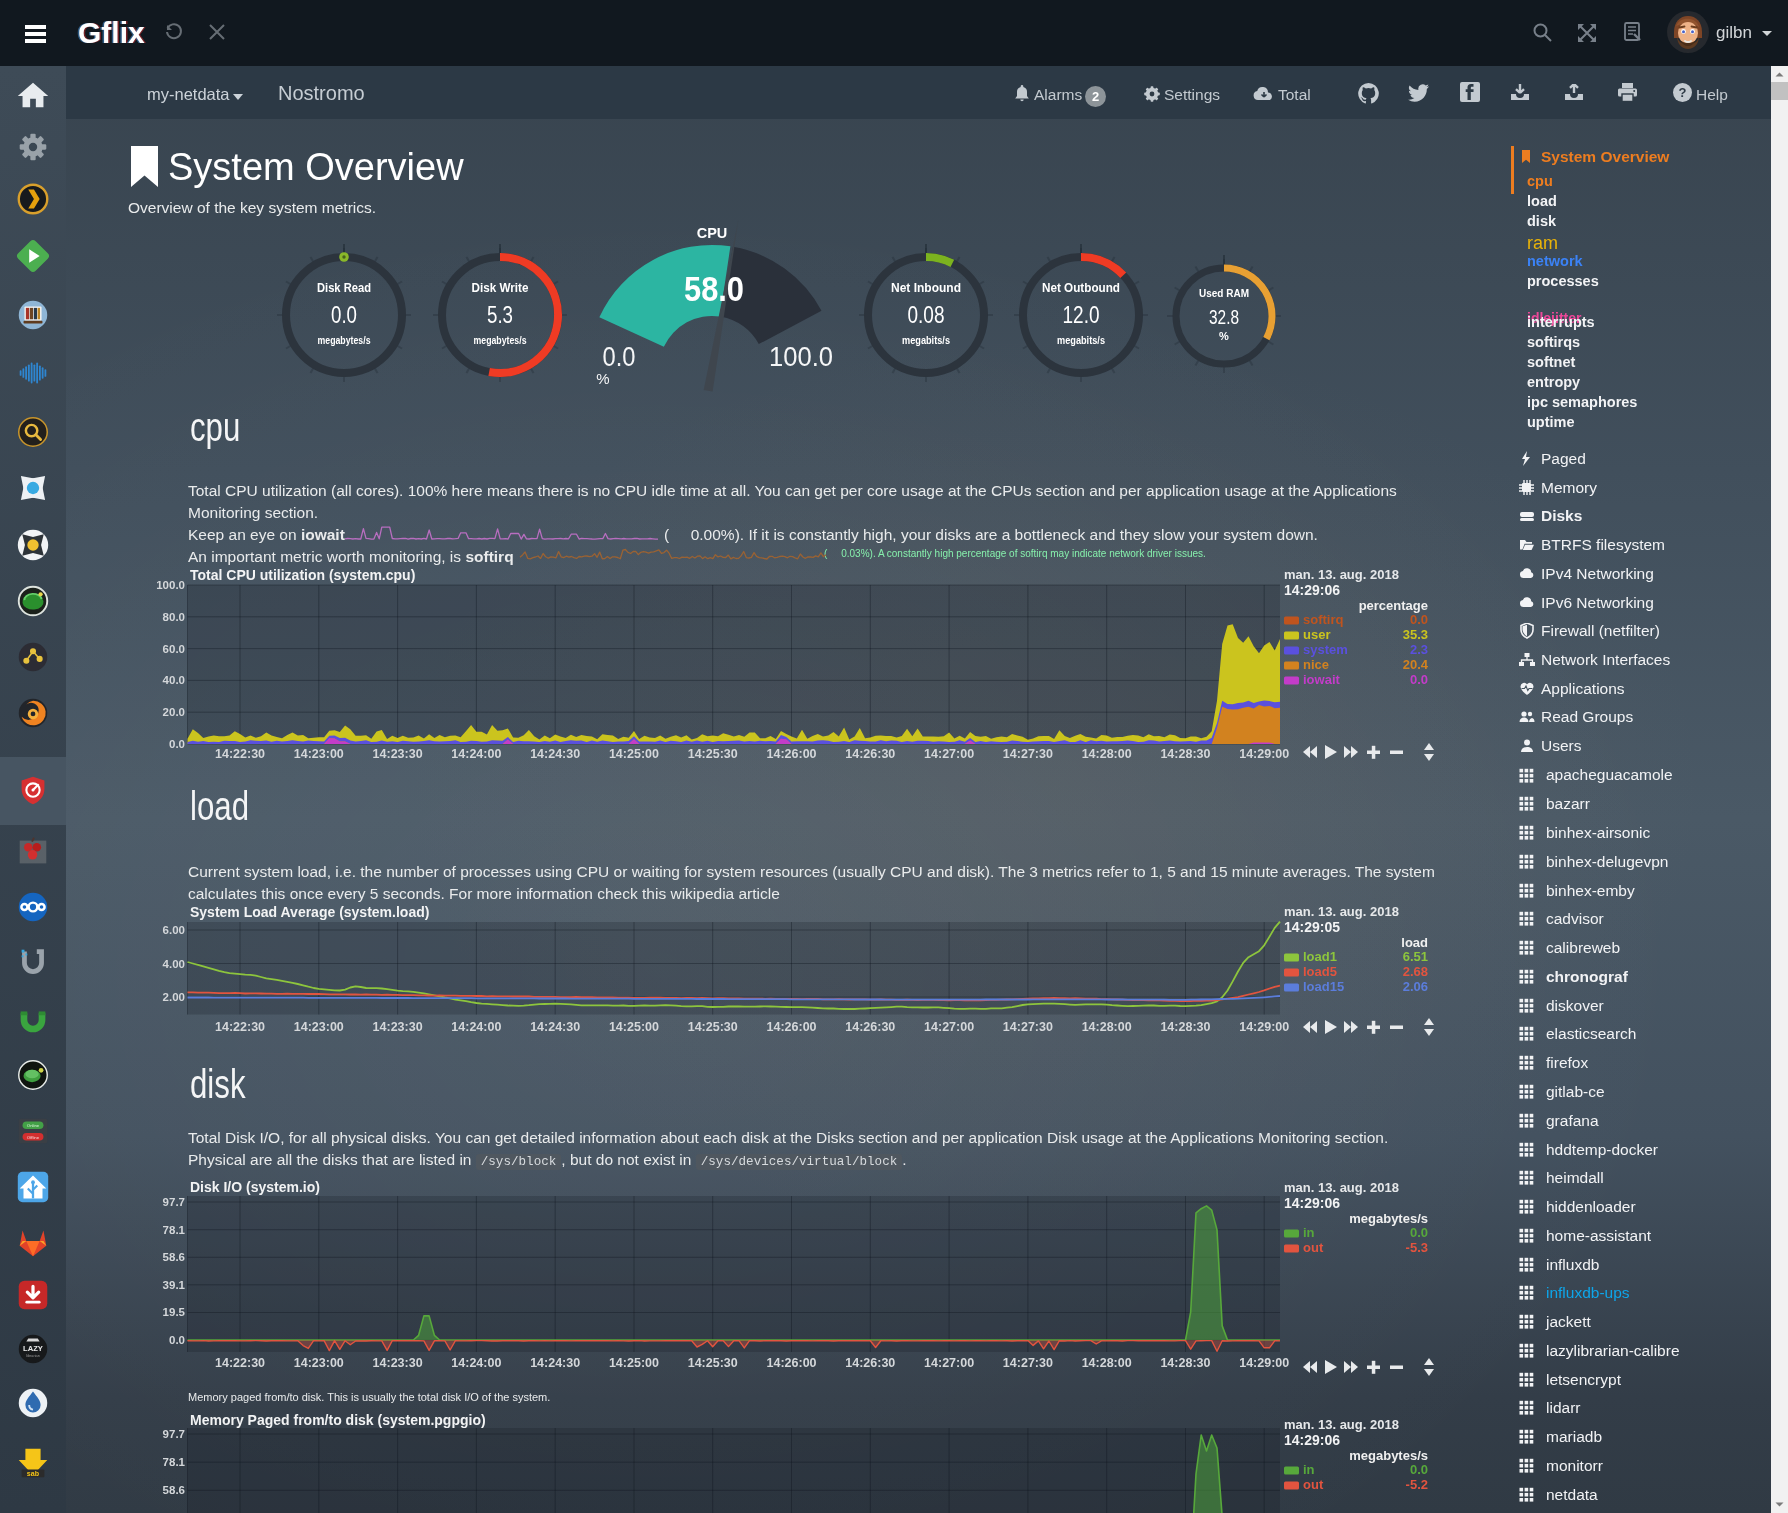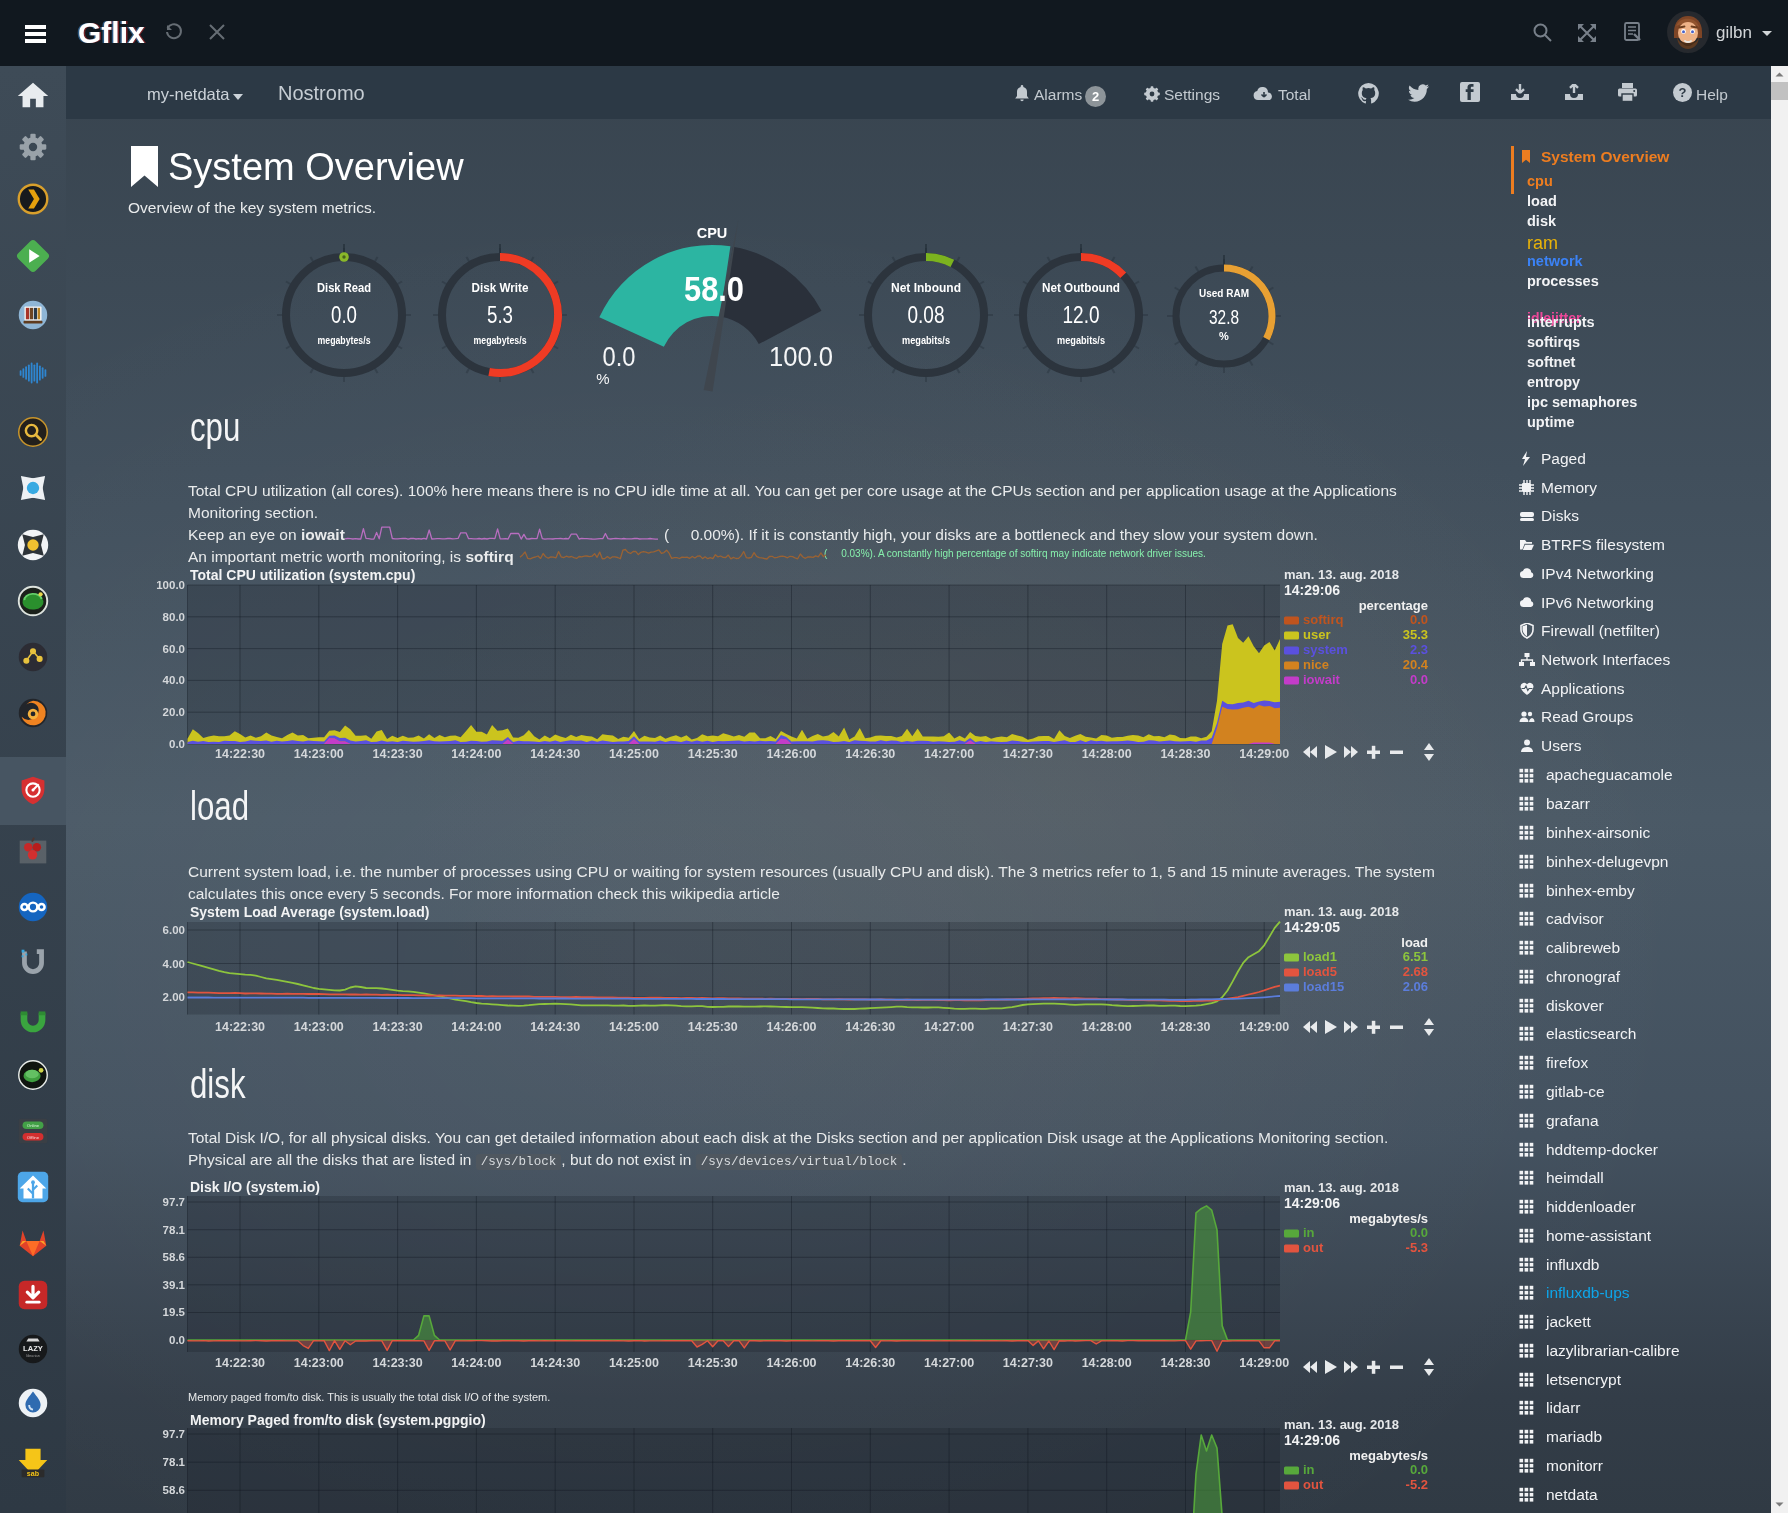--- a/index.html
+++ b/index.html
@@ -690,21 +690,21 @@
 <div style="position:absolute;left:1541px;top:450px;font-size:15.5px;color:#f2f3f5;font-weight:normal;white-space:nowrap">Paged</div>
 <svg width="16" height="16" viewBox="0 0 16 16" style="position:absolute;left:1519px;top:480px">
     <rect x="3" y="3" width="9" height="9" rx="1" fill="#f2f3f5"></rect>
     <path d="M5 0v3M8 0v3M11 0v3M5 12v3M8 12v3M11 12v3M0 5h3M0 8h3M0 11h3M12 5h3M12 8h3M12 11h3" stroke="#f2f3f5" stroke-width="1.4"></path>
   </svg>
 <div style="position:absolute;left:1541px;top:479px;font-size:15.5px;color:#f2f3f5;font-weight:normal;white-space:nowrap">Memory</div>
 <svg width="16" height="16" viewBox="0 0 16 16" style="position:absolute;left:1519px;top:508px">
     <rect x="1" y="4" width="14" height="5" rx="2" fill="#f2f3f5"></rect>
     <rect x="1" y="10" width="14" height="3" rx="1.5" fill="#f2f3f5"></rect>
   </svg>
-<div style="position:absolute;left:1541px;top:507px;font-size:15.5px;color:#f2f3f5;font-weight:normal;white-space:nowrap">Disks</div>
+<div style="position:absolute;left:1541px;top:507px;font-size:15.5px;color:#f2f3f5;font-weight:bold;white-space:nowrap">Disks</div>
 <svg width="16" height="16" viewBox="0 0 16 16" style="position:absolute;left:1519px;top:537px">
     <path d="M1 3h5l1.5 2H13v1.8H5.6L3.4 12.5H1z" fill="#f2f3f5"></path>
     <path d="M6 7.8h9L12.6 13H3.8z" fill="#f2f3f5"></path>
   </svg>
 <div style="position:absolute;left:1541px;top:536px;font-size:15.5px;color:#f2f3f5;font-weight:normal;white-space:nowrap">BTRFS filesystem</div>
 <svg width="16" height="16" viewBox="0 0 16 16" style="position:absolute;left:1519px;top:566px">
     <path d="M4.5 12a3.5 3.5 0 0 1-.6-6.95A4.3 4.3 0 0 1 12.2 6.2 3 3 0 0 1 12 12z" fill="#f2f3f5"></path>
   </svg>
 <div style="position:absolute;left:1541px;top:565px;font-size:15.5px;color:#f2f3f5;font-weight:normal;white-space:nowrap">IPv4 Networking</div>
 <svg width="16" height="16" viewBox="0 0 16 16" style="position:absolute;left:1519px;top:595px">
@@ -828,21 +828,21 @@
     <rect x="0.5" y="0.8" width="3.6" height="3.6" fill="#f2f3f5"></rect>
     <rect x="0.5" y="5.9" width="3.6" height="3.6" fill="#f2f3f5"></rect>
     <rect x="0.5" y="11" width="3.6" height="3.6" fill="#f2f3f5"></rect>
     <rect x="5.6" y="0.8" width="3.6" height="3.6" fill="#f2f3f5"></rect>
     <rect x="5.6" y="5.9" width="3.6" height="3.6" fill="#f2f3f5"></rect>
     <rect x="5.6" y="11" width="3.6" height="3.6" fill="#f2f3f5"></rect>
     <rect x="10.7" y="0.8" width="3.6" height="3.6" fill="#f2f3f5"></rect>
     <rect x="10.7" y="5.9" width="3.6" height="3.6" fill="#f2f3f5"></rect>
     <rect x="10.7" y="11" width="3.6" height="3.6" fill="#f2f3f5"></rect>
   </svg>
-<div style="position:absolute;left:1546px;top:968px;font-size:15.5px;color:#f2f3f5;font-weight:normal;white-space:nowrap">chronograf</div>
+<div style="position:absolute;left:1546px;top:968px;font-size:15.5px;color:#f2f3f5;font-weight:bold;white-space:nowrap">chronograf</div>
 <svg width="16" height="16" viewBox="0 0 16 16" style="position:absolute;left:1519px;top:998px">
     <rect x="0.5" y="0.8" width="3.6" height="3.6" fill="#f2f3f5"></rect>
     <rect x="0.5" y="5.9" width="3.6" height="3.6" fill="#f2f3f5"></rect>
     <rect x="0.5" y="11" width="3.6" height="3.6" fill="#f2f3f5"></rect>
     <rect x="5.6" y="0.8" width="3.6" height="3.6" fill="#f2f3f5"></rect>
     <rect x="5.6" y="5.9" width="3.6" height="3.6" fill="#f2f3f5"></rect>
     <rect x="5.6" y="11" width="3.6" height="3.6" fill="#f2f3f5"></rect>
     <rect x="10.7" y="0.8" width="3.6" height="3.6" fill="#f2f3f5"></rect>
     <rect x="10.7" y="5.9" width="3.6" height="3.6" fill="#f2f3f5"></rect>
     <rect x="10.7" y="11" width="3.6" height="3.6" fill="#f2f3f5"></rect>

